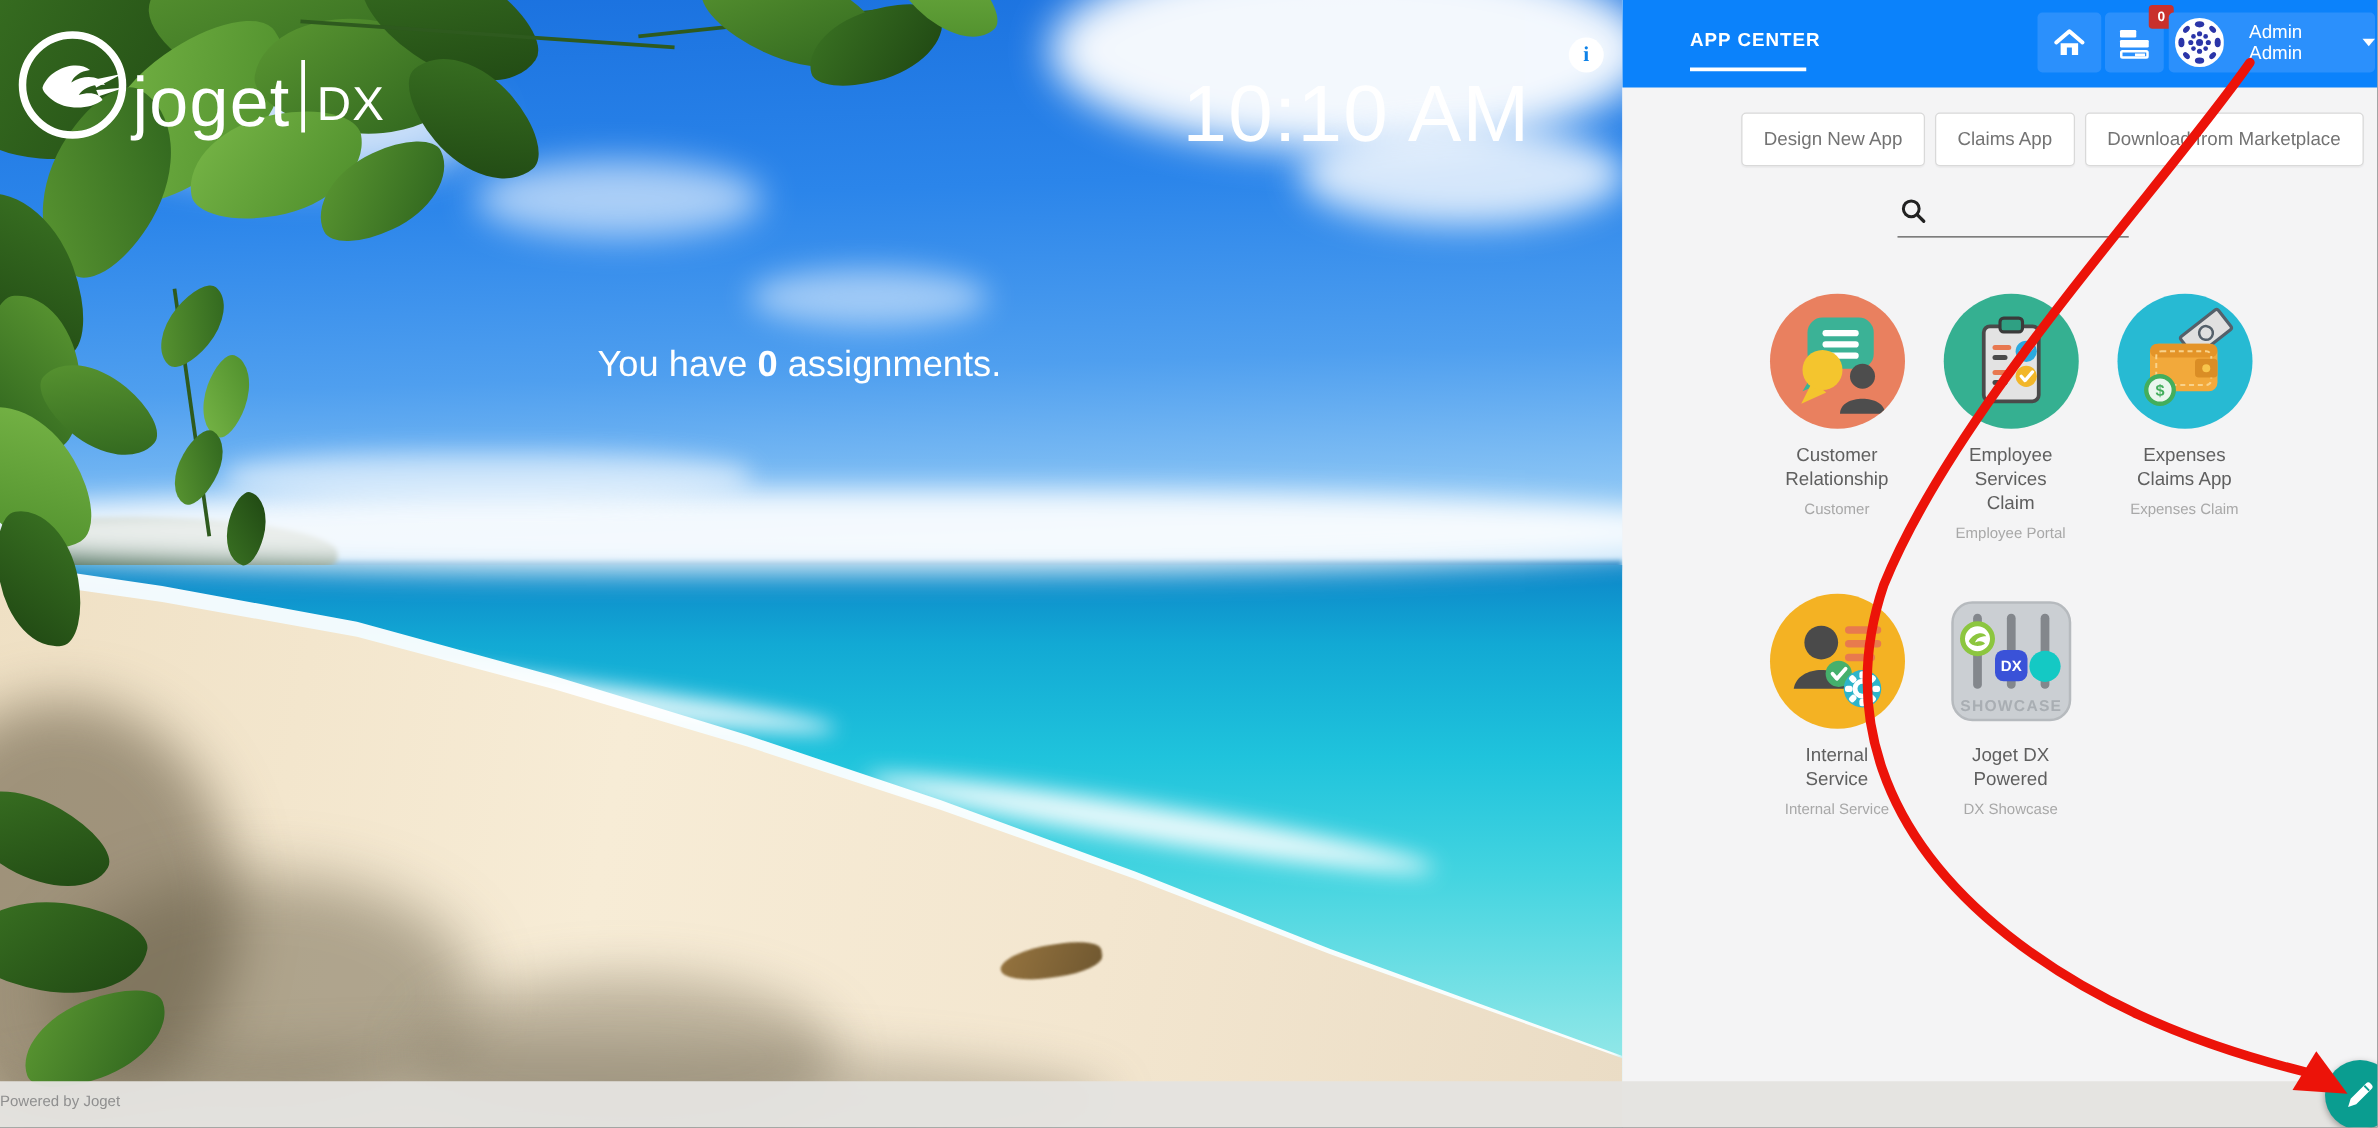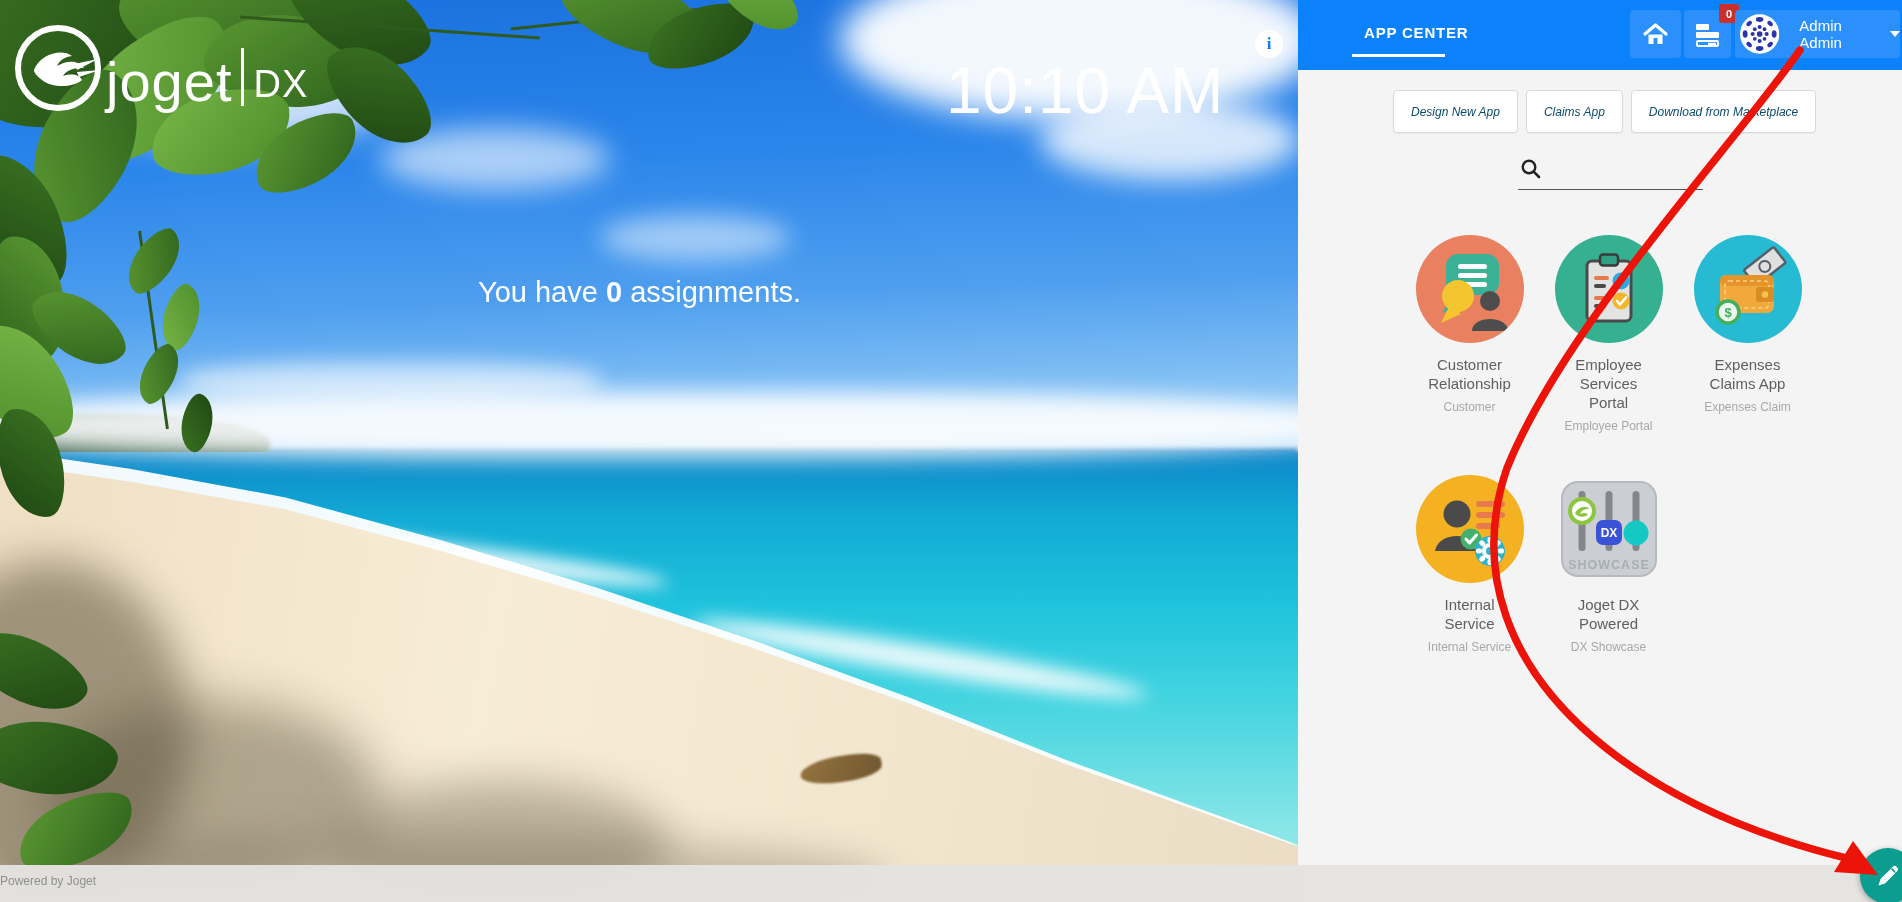--- a/index.html
+++ b/index.html
@@ -50,34 +50,34 @@
   .assignments { position:absolute; left:478px; top:276px; color:#fff; font-size:29px; z-index:5; }
   .assignments b { font-weight:bold; }
   .info-btn { position:absolute; left:1255px; top:30px; width:28px; height:28px; background:#fff; border-radius:50%;
               display:flex; align-items:center; justify-content:center; z-index:15; cursor:pointer; }
   .info-btn span { color:#0e82e8; font-weight:bold; font-size:17px; font-family:"Liberation Serif",serif; }
 
   
   .panel { position:absolute; left:1298px; top:0; width:604px; height:902px; background:#f4f4f5; z-index:10; }
   .topbar { position:absolute; left:0; top:0; width:604px; height:70px; background:#0b82fb; }
   .appcenter-tab { position:absolute; left:54px; top:24px; cursor:pointer; }
-  .appcenter-tab .lbl { color:#fff; font-weight:bold; font-size:15px; letter-spacing:.8px;margin-left:12px; }
+  .appcenter-tab .lbl { color:#fff; font-weight:bold; font-size:15px; letter-spacing:.8px; }
   .appcenter-tab .ul { margin-top:13px; width:93px; height:3px; background:#fff; }
   .tb-btn { position:absolute; top:10px; height:48px; background:#2b90fc; border-radius:4px; display:flex; align-items:center; justify-content:center; cursor:pointer; }
   .tb-home { left:332px; width:51px; }
   .tb-notif { left:386px; width:47px; }
   .badge { position:absolute; right:-8px; top:-6px; min-width:20px; height:19px; background:#c9302c; color:#fff; font-size:11px; font-weight:bold;
            border-radius:3px; display:flex; align-items:center; justify-content:center; padding:0 5px; }
   .tb-user { left:437px; width:165px; justify-content:flex-start; padding-left:5px; }
   .tb-user .uname { color:#fff; font-size:15px; margin-left:20px; }
   .caret { width:0; height:0; border-left:5px solid transparent; border-right:5px solid transparent; border-top:6px solid #fff; margin-left:8px; }
 
   .toolbar { position:absolute; left:95px; top:90px; display:flex; gap:8px; }
-  .btn { height:43px; background:#fff; border:1px solid #d9d9d9; border-radius:4px; color:#0c4a6e; font-size:12px;
-         display:flex; align-items:center; padding:0 17px; cursor:pointer; box-shadow:0 1px 1px rgba(0,0,0,.04); white-space:nowrap;font-style:italic; }
+  .btn { height:43px; background:#fff; border:1px solid #d9d9d9; border-radius:4px; color:#737373; font-size:15px;
+         display:flex; align-items:center; padding:0 17px; cursor:pointer; box-shadow:0 1px 1px rgba(0,0,0,.04); white-space:nowrap; }
 
   .searchbox { position:absolute; left:220px; top:156px; width:185px; }
   .searchbox .mag { position:absolute; left:2px; top:2px; }
   .searchbox input { width:185px; height:34px; background:transparent; border:none; border-bottom:1px solid #555;
                      font-size:15px; color:#333; padding-left:28px; outline:none; }
 
   .apps-grid { position:absolute; left:102px; top:233px; width:420px; display:flex; flex-wrap:wrap; }
   .tile { width:139px; display:flex; flex-direction:column; align-items:center; margin-bottom:40px; cursor:pointer; }
   .tile .ic { width:112px; height:112px; }
   .tile .t { margin-top:10px; max-width:97px; text-align:center; font-size:15px; line-height:19px; color:#5f5f5f; }
@@ -273,21 +273,21 @@
           <rect x="47" y="21.5" width="18" height="11" rx="3" fill="#2fa083" stroke="#3a3a3a" stroke-width="2.5"></rect>
           <rect x="41" y="43" width="15" height="4" rx="2" fill="#e87850"></rect>
           <rect x="41" y="51" width="12" height="4" rx="2" fill="#4a4a4a"></rect>
           <circle cx="68" cy="48" r="8.5" fill="#2ba9e0"></circle>
           <path d="M64 48 l3 3.5 l6 -7" stroke="#fff" stroke-width="2.6" fill="none" stroke-linecap="round" stroke-linejoin="round"></path>
           <rect x="41" y="63" width="15" height="4" rx="2" fill="#e87850"></rect>
           <rect x="41" y="71" width="12" height="4" rx="2" fill="#4a4a4a"></rect>
           <circle cx="68" cy="68" r="8.5" fill="#f2b629"></circle>
           <path d="M64 68 l3 3.5 l6 -7" stroke="#fff" stroke-width="2.6" fill="none" stroke-linecap="round" stroke-linejoin="round"></path>
         </svg>
-        <div class="t">Employee Services Portal</div>
+        <div class="t">Employee Services Claim</div>
         <div class="s">Employee Portal</div>
       </div>
 
       <div class="tile">
         <svg class="ic" viewBox="0 0 112 112">
           <circle cx="56" cy="56" r="54" fill="#27bad3"></circle>
           <g transform="rotate(-38 72 34)">
             <rect x="54" y="24" width="38" height="20" rx="2" fill="#e0e0e0" stroke="#55606a" stroke-width="2.5"></rect>
             <circle cx="73" cy="34" r="5.5" fill="none" stroke="#55606a" stroke-width="2"></circle>
           </g>

